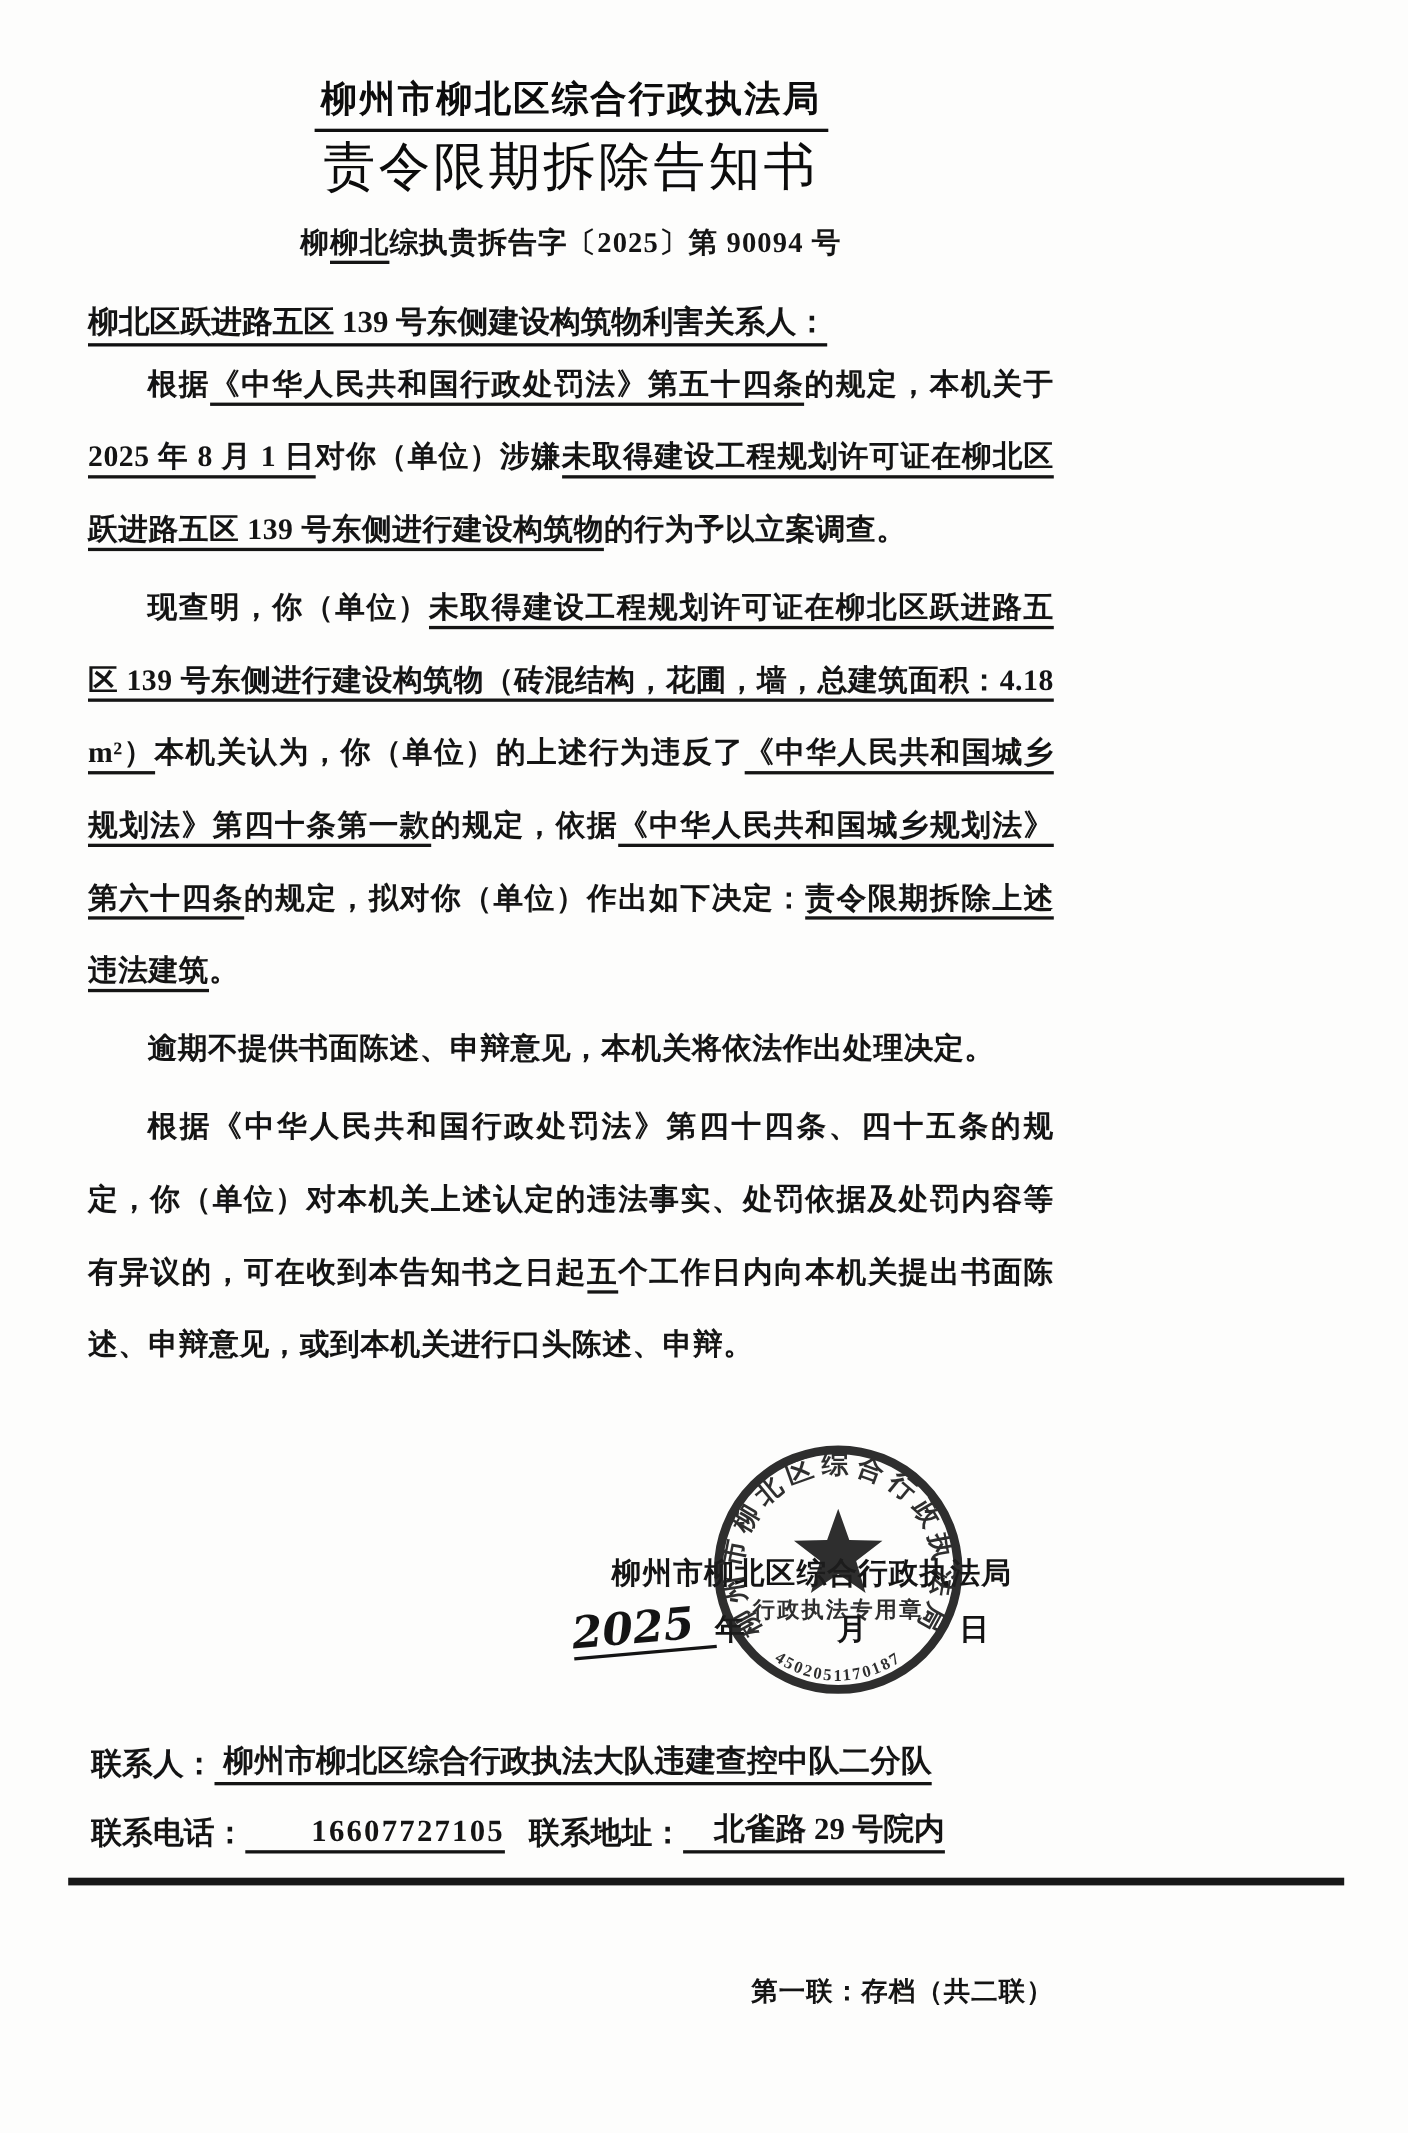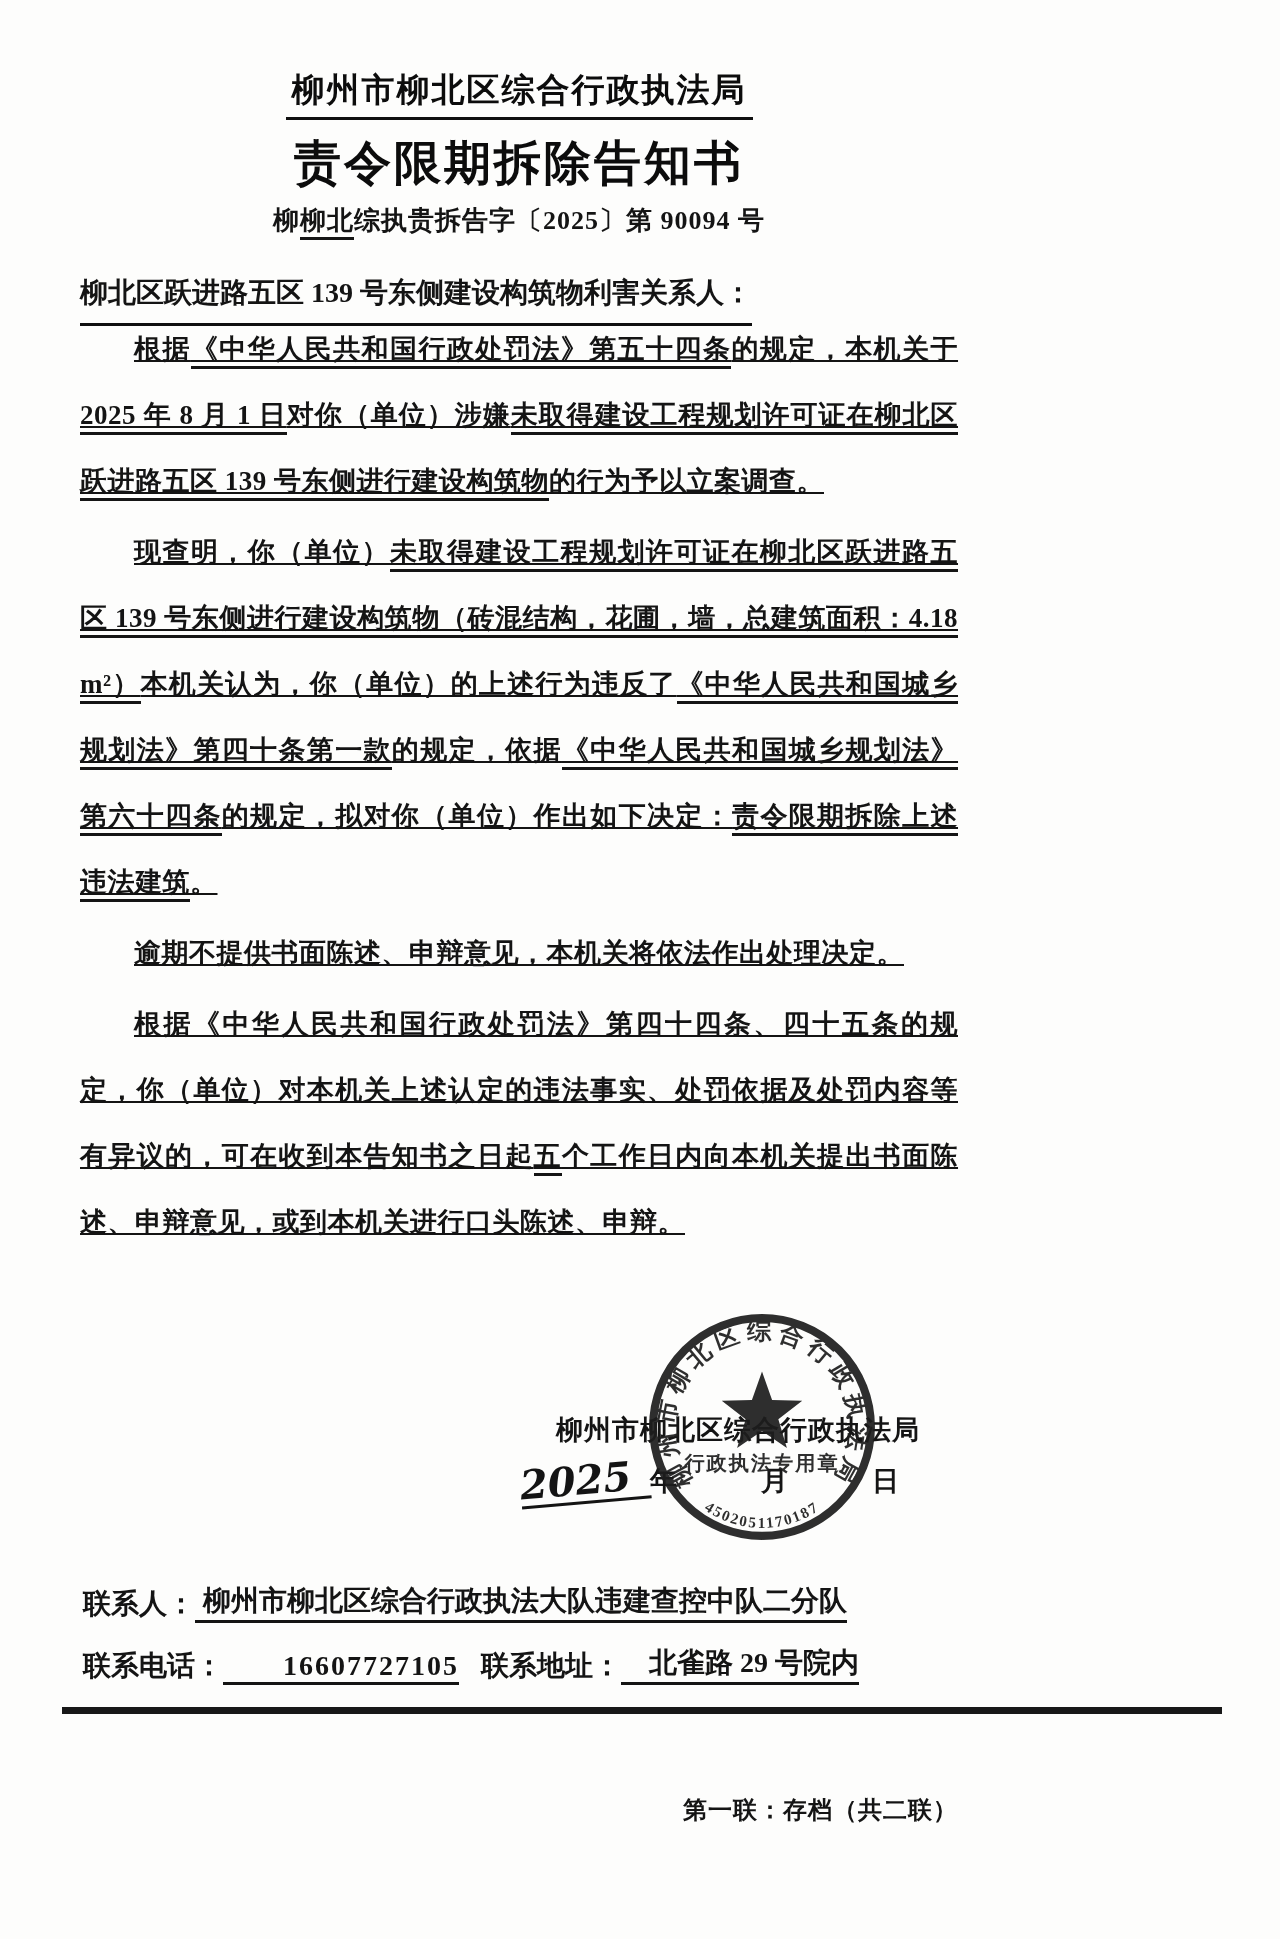--- a/index.html
+++ b/index.html
@@ -8,29 +8,29 @@
     background:#fdfdfc;overflow:hidden;
     font-family:"Liberation Serif","DejaVu Serif",serif;
     color:#141414;
   }
   
   .header{position:absolute;top:68px;left:80px;width:878px;text-align:center;}
   .agency-title{
     display:inline-block;font-size:33px;font-weight:700;letter-spacing:2px;
     border-bottom:3px solid #101010;padding:0 6px 4px;color:#0c0c0c;
   }
-  .notice-title{font-size:47px;font-weight:700;letter-spacing:3px;margin-top:12px;color:#0c0c0c;}
+  .notice-title{font-size:47px;font-weight:400;letter-spacing:3px;margin-top:0;color:#0c0c0c;}
   
   .doc-no{position:absolute;top:203px;left:80px;width:878px;text-align:center;
     font-size:26px;font-weight:700;letter-spacing:1px;}
   
   .addressee{position:absolute;top:274px;left:80px;font-size:28px;font-weight:700;}
-  .addressee .inner{border-bottom:3px solid #101010;padding-bottom:15px;}
+  .addressee .inner{border-bottom:3px solid #101010;padding-bottom:3px;}
   
-  .body{position:absolute;top:316px;left:80px;width:878px;text-decoration:underline;}
+  .body{position:absolute;top:316px;left:80px;width:878px;}
   .body p{margin:0 0 5px;font-size:27px;line-height:66px;font-weight:600;
     text-align:justify;text-indent:2em;letter-spacing:.5px;}
   .body .u, .u{border-bottom:3px solid #151515;padding-bottom:2px;}
   .body .b{font-weight:800;}
   
   .sig-agency{position:absolute;top:1412px;left:556px;font-size:27px;font-weight:700;letter-spacing:1px;z-index:1;}
   .sig-date{position:absolute;top:1458px;left:520px;font-size:27px;font-weight:700;z-index:1;
     display:flex;align-items:flex-end;}
   .handwrite{
     display:inline-block;width:130px;text-align:left;

